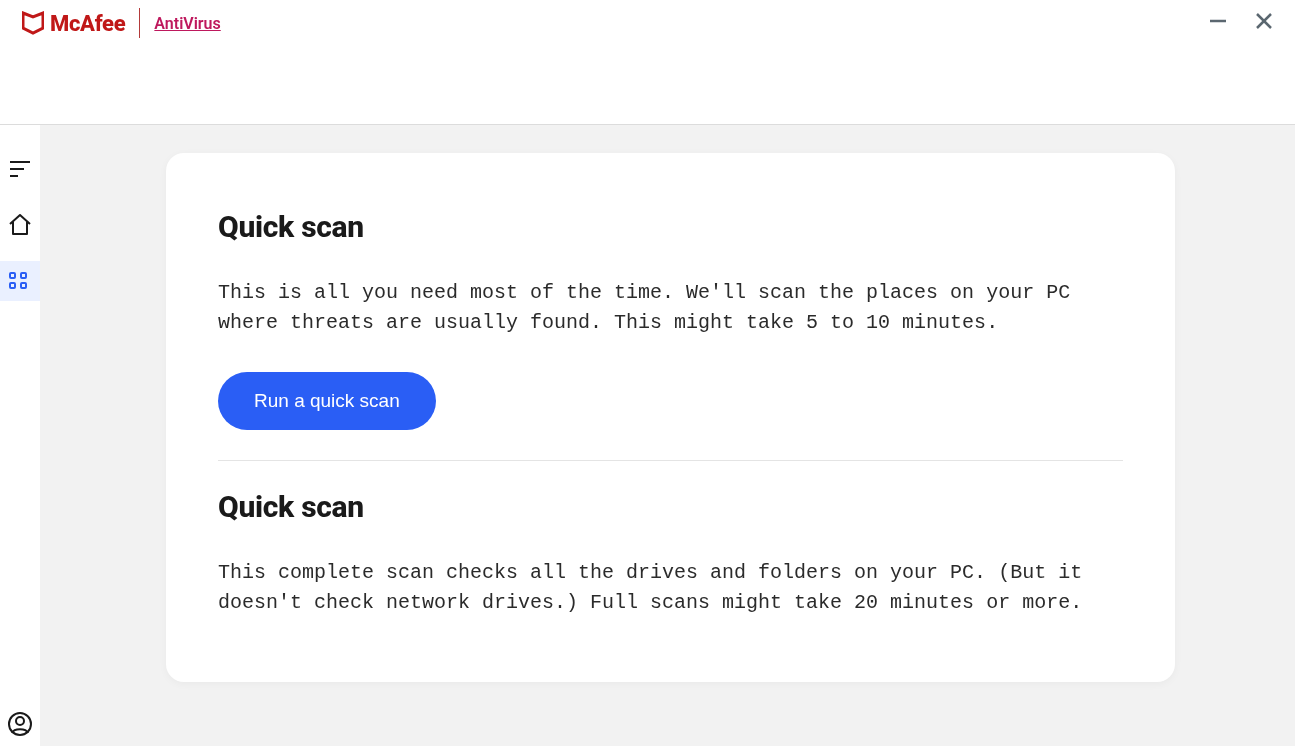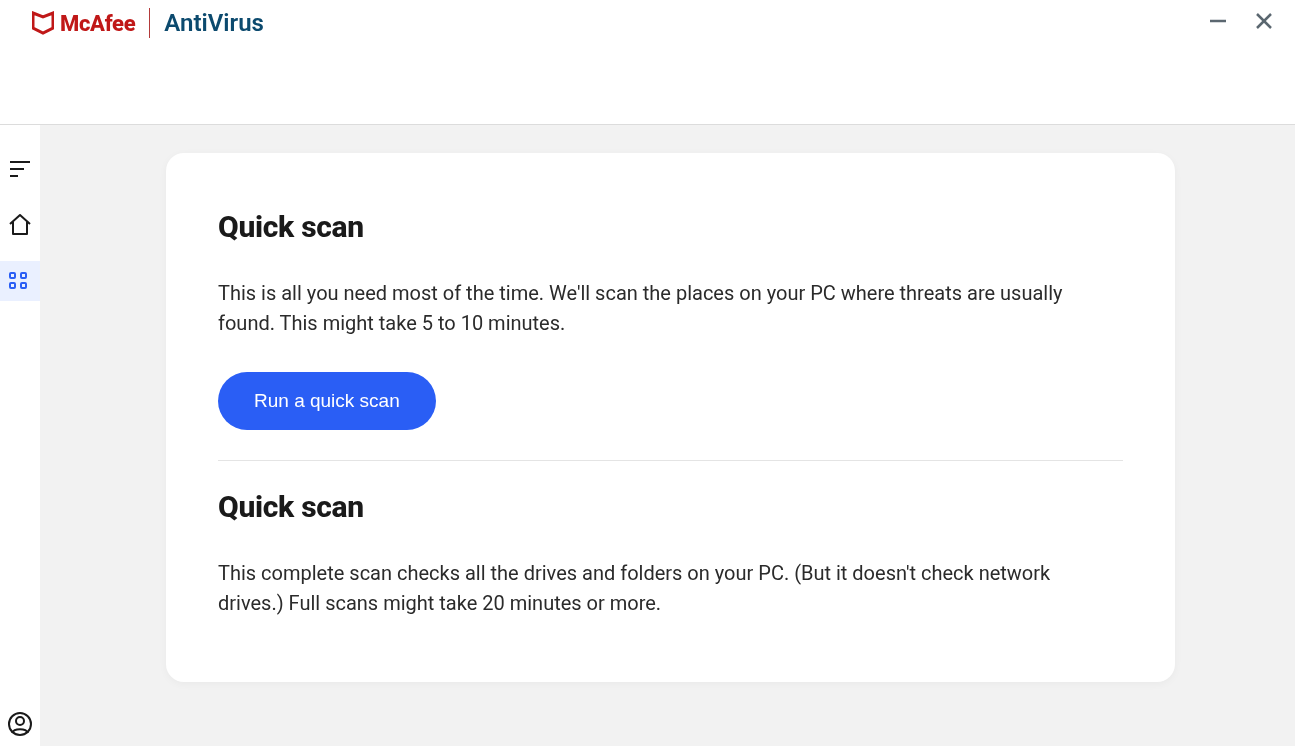--- a/index.html
+++ b/index.html
@@ -18,42 +18,43 @@
     background: #ffffff;
     border-bottom: 1px solid #dcdcdc;
     position: relative;
     display: flex;
     align-items: flex-start;
   }
   .brand {
     display: flex;
     align-items: center;
     padding-top: 8px;
-    padding-left: 32px;
+    padding-left: 22px;
     text-align: center;
   }
   .brand-logo {
     display: flex;
     align-items: center;
     color: #c01818;
     font-weight: 800;
     font-size: 22px;
     letter-spacing: -0.3px;
   }
   .brand-logo svg { margin-right: 6px; }
   .brand-divider {
     width: 1px;
     height: 30px;
     background: #b33a3a;
     margin: 0 14px;
   }
   .brand-product {
-    color: #0c4a6e;
-    font-size: 24px;
+    color: #be185d;
+    font-size: 16px;
     font-weight: 600;
+    text-decoration: underline;
   }
 
   .window-controls {
     position: absolute;
     right: 16px;
     top: 6px;
     display: flex;
     gap: 16px;
     align-items: center;
   }
@@ -125,20 +126,21 @@
     color: #1a1a1a;
     margin-bottom: 34px;
     letter-spacing: -0.3px;
   }
   .section-desc {
     font-size: 20px;
     line-height: 1.5;
     color: #2b2b2b;
     margin-bottom: 34px;
     max-width: 870px;
+    font-family: Liberation Mono, monospace;
   }
   .primary-btn {
     background: #2a5ef5;
     color: #ffffff;
     border: none;
     border-radius: 40px;
     padding: 18px 36px;
     font-size: 19px;
     font-weight: 400;
     cursor: pointer;

